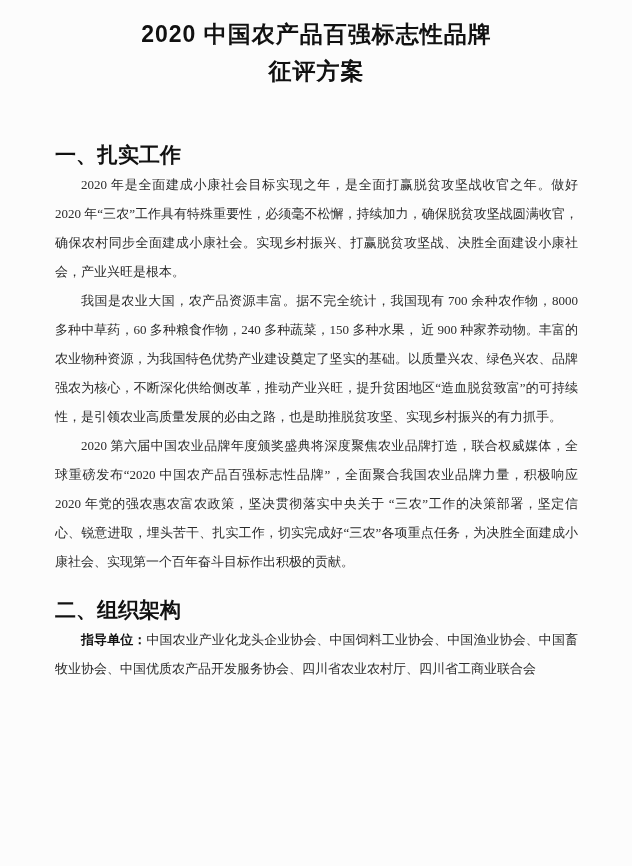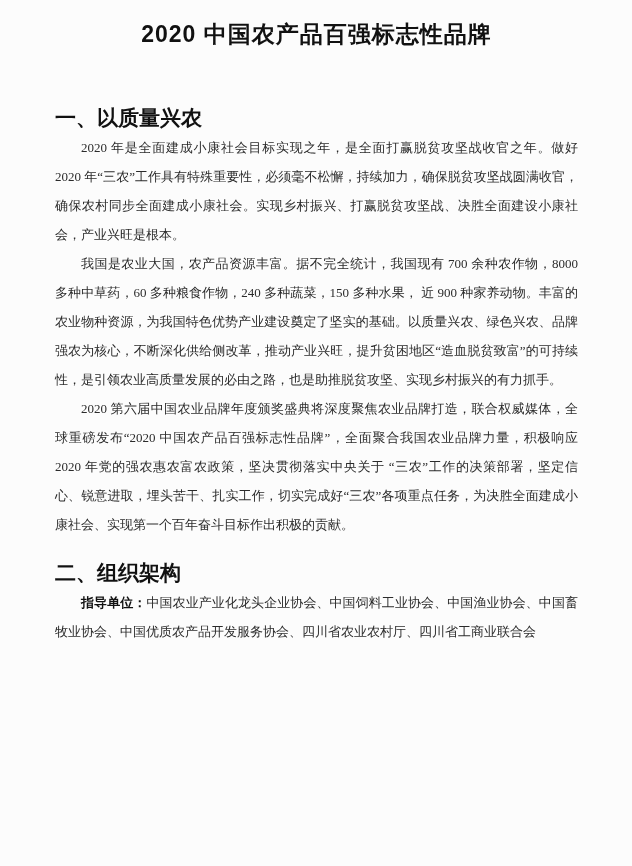--- a/index.html
+++ b/index.html
@@ -64,23 +64,24 @@
     color: #111111;
   }
 </style>
 </head>
 <body>
 
 <div class="page">
 
   <h1 class="doc-title">
     <span class="title-line">2020 中国农产品百强标志性品牌</span>
+    <span class="title-line">征评方案</span>
   </h1>
 
-  <h2 class="section-heading first">一、以质量兴农</h2>
+  <h2 class="section-heading first">一、扎实工作</h2>
 
   <p class="body-para">2020 年是全面建成小康社会目标实现之年，是全面打赢脱贫攻坚战收官之年。做好 2020 年“三农”工作具有特殊重要性，必须毫不松懈，持续加力，确保脱贫攻坚战圆满收官，确保农村同步全面建成小康社会。实现乡村振兴、打赢脱贫攻坚战、决胜全面建设小康社会，产业兴旺是根本。</p>
 
   <p class="body-para">我国是农业大国，农产品资源丰富。据不完全统计，我国现有 700 余种农作物，8000 多种中草药，60 多种粮食作物，240 多种蔬菜，150 多种水果， 近 900 种家养动物。丰富的农业物种资源，为我国特色优势产业建设奠定了坚实的基础。以质量兴农、绿色兴农、品牌强农为核心，不断深化供给侧改革，推动产业兴旺，提升贫困地区“造血脱贫致富”的可持续性，是引领农业高质量发展的必由之路，也是助推脱贫攻坚、实现乡村振兴的有力抓手。</p>
 
   <p class="body-para">2020 第六届中国农业品牌年度颁奖盛典将深度聚焦农业品牌打造，联合权威媒体，全球重磅发布“2020 中国农产品百强标志性品牌”，全面聚合我国农业品牌力量，积极响应 2020 年党的强农惠农富农政策，坚决贯彻落实中央关于 “三农”工作的决策部署，坚定信心、锐意进取，埋头苦干、扎实工作，切实完成好“三农”各项重点任务，为决胜全面建成小康社会、实现第一个百年奋斗目标作出积极的贡献。</p>
 
   <h2 class="section-heading second">二、组织架构</h2>
 
   <p class="body-para">

